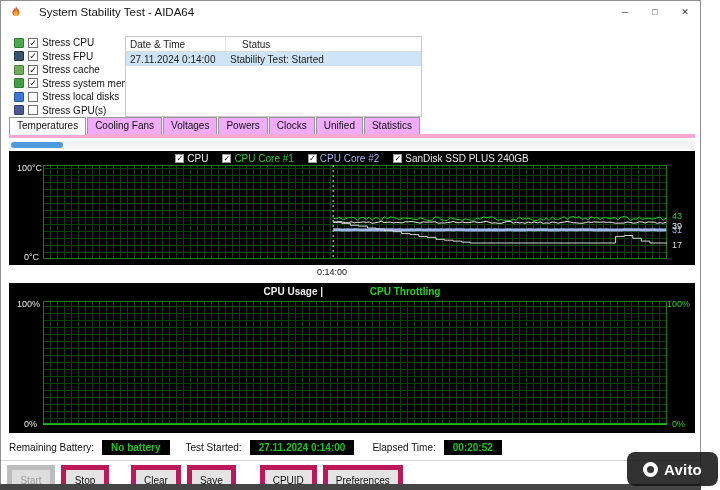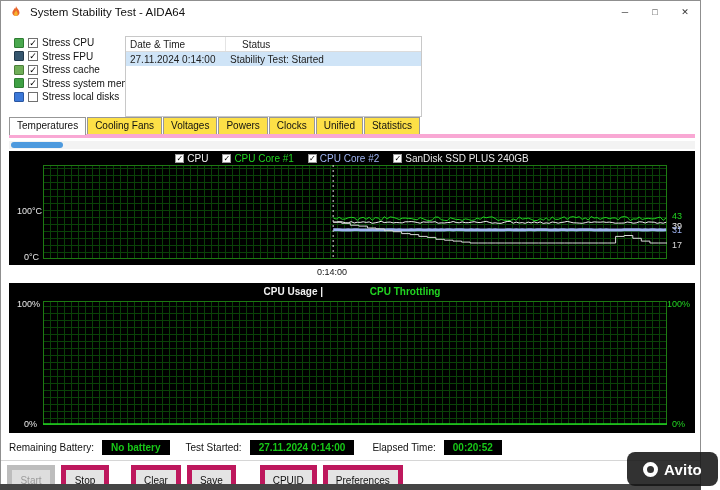--- a/index.html
+++ b/index.html
@@ -3,21 +3,21 @@
 <meta charset="utf-8">
 <style>
   * { margin:0; padding:0; box-sizing:border-box; }
   html,body { width:720px; height:490px; background:#ffffff; font-family:"Liberation Sans",sans-serif; overflow:hidden; position:relative; }
 
   .win { position:absolute; left:0; top:0; width:701px; height:485px; background:#fff; border:1px solid #8f8f8f; }
 
   
   .titlebar { position:absolute; left:0; top:0; width:100%; height:22px; background:#fff; display:flex; align-items:center; }
   .flame { width:14px; height:14px; margin-left:8px; }
-  .title { font-size:11.5px; color:#111; margin-left:7px; }
+  .title { font-size:11.5px; color:#111; margin-left:16px; }
   .win-controls { position:absolute; right:0; top:0; height:22px; display:flex; }
   .wbtn { width:30px; height:22px; display:flex; align-items:center; justify-content:center; font-size:9px; color:#333; cursor:default; }
 
   
   .stress-panel { position:absolute; left:13px; top:35px; }
   .stress-row { display:flex; align-items:center; height:13.5px; font-size:10px; color:#111; }
   .opt-icon { width:10px; height:10px; border-radius:1px; margin-right:4px; flex:0 0 auto; }
   .icon-cpu { background:#4aa84e; border:1px solid #2e7d32; }
   .icon-fpu { background:#35566e; border:1px solid #22384a; }
   .icon-cache { background:#6fae57; border:1px solid #4c7e3a; }
@@ -32,36 +32,36 @@
   .th { padding-left:4px; }
   .th1 { width:100px; border-right:1px solid #e4e4e4; height:100%; display:flex; align-items:center; }
   .th2 { flex:1; }
   .trow { display:flex; height:14px; align-items:center; }
   .trow.selected { background:#cfe4f7; }
   .td1 { width:100px; padding-left:4px; }
   .td2 { flex:1; padding-left:4px; }
 
   
   .tabstrip { position:absolute; left:8px; top:119px; width:686px; height:18px; display:flex; align-items:flex-end; border-bottom:4px solid #f9a8d4; }
-  .tab { font-size:10px; color:#111; background:#fde047; border:1px solid #979797; border-bottom:none; padding:2px 7px 3px; margin-right:1px; }
+  .tab { font-size:10px; color:#111; background:#f0abfc; border:1px solid #979797; border-bottom:none; padding:2px 7px 3px; margin-right:1px; }
   .tab.active { background:#fff; padding-bottom:4px; margin-bottom:-1px; }
 
   
   .hscroll { position:absolute; left:8px; top:140px; width:686px; height:8px; background:#f3f3f3; }
   .hthumb { position:absolute; left:2px; top:1px; width:52px; height:6px; background:#4e9ade; border-radius:3px; }
 
   
   .gpanel { position:absolute; left:8px; background:#000; }
   .panel1 { top:150px; width:686px; height:114px; }
   .panel2 { top:282px; width:686px; height:150px; }
   .legend { position:absolute; top:2px; left:0; right:0; display:flex; justify-content:center; gap:14px; align-items:center; font-size:10px; }
   .leg-item { display:flex; align-items:center; gap:3px; }
   .leg-cb { width:9px; height:9px; background:#fff; border:1px solid #9a9a9a; font-size:8px; line-height:8px; text-align:center; color:#000; }
   .ylab { position:absolute; color:#e8e8e8; font-size:9px; }
-  .yl-top { left:8px; top:12px;margin-top:43px; }
+  .yl-top { left:8px; top:12px; }
   .yl-bottom { left:15px; bottom:3px; }
   .u-tl { left:8px; top:16px; }
   .u-bl { left:15px; bottom:4px; }
   .u-tr { right:5px; top:16px; }
   .u-br { right:10px; bottom:4px; }
   .green { color:#21d421; }
   svg.plot { position:absolute; display:block; }
   #temp-plot { left:34px; top:14px; }
   #usage-plot { left:34px; top:18px; }
   .usage-title { position:absolute; top:3px; left:0; right:0; text-align:center; font-size:10px; font-weight:bold; }
@@ -129,20 +129,25 @@
     </div>
     <div class="stress-row">
       <span class="opt-icon icon-mem"></span>
       <span class="cbox">✓</span>
       <span>Stress system memory</span>
     </div>
     <div class="stress-row">
       <span class="opt-icon icon-disk"></span>
       <span class="cbox"></span>
       <span>Stress local disks</span>
+    </div>
+    <div class="stress-row">
+      <span class="opt-icon icon-gpu"></span>
+      <span class="cbox"></span>
+      <span>Stress GPU(s)</span>
     </div>
   </div>
 
   <div class="log-table">
     <div class="thead">
       <div class="th th1">Date &amp; Time</div>
       <div class="th th2">Status</div>
     </div>
     <div class="trow selected">
       <div class="td1">27.11.2024 0:14:00</div>

